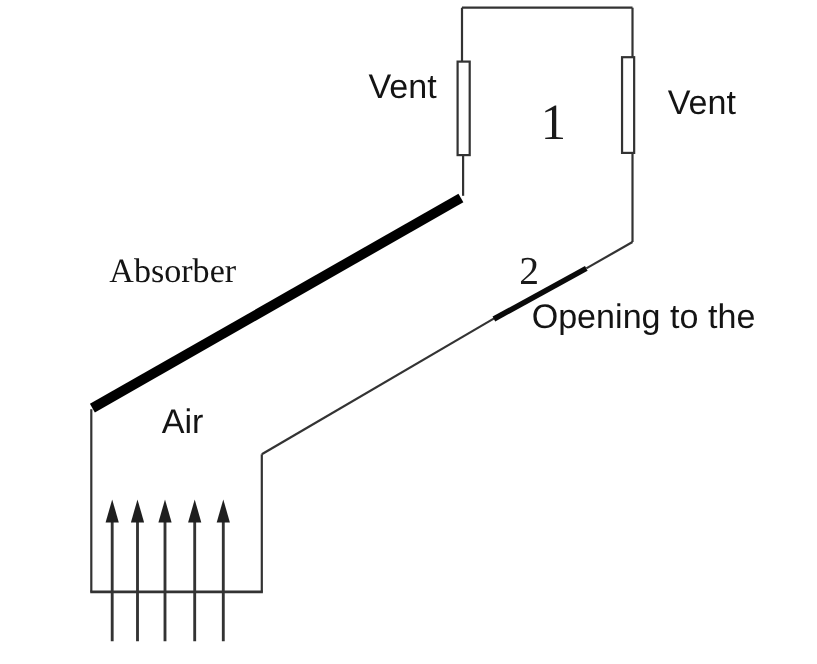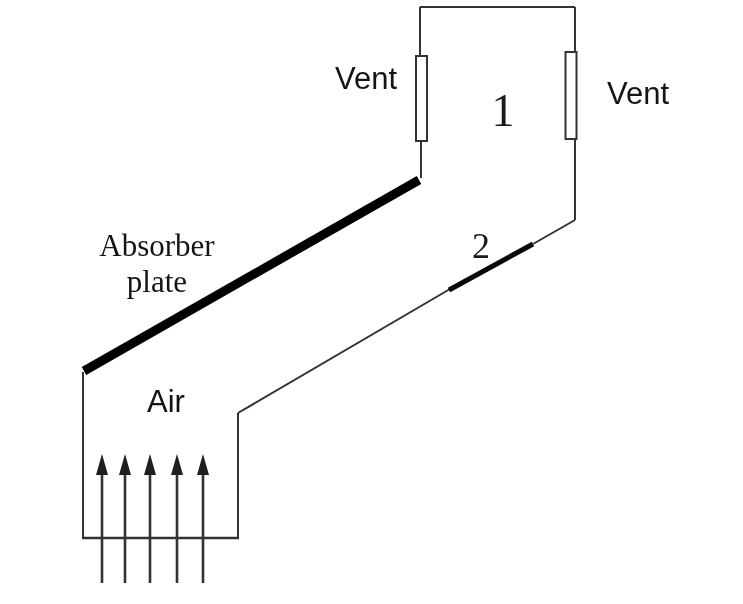--- a/index.html
+++ b/index.html
@@ -94,21 +94,21 @@
   <div class="label" style="left:366px; top:61px;">Vent</div>
 
   <div class="label" style="left:638px; top:76px;">Vent</div>
 
   <div class="num num-1" style="left:503px; top:88px;">1</div>
 
   <div class="num num-2" style="left:481px; top:228px;">2</div>
 
   <div class="label" style="left:157px; top:228px;font-family:Liberation Serif, serif;">
     <div>Absorber</div>
-    <div>plate</div>
   </div>
 
-  <div class="label" style="left:166px; top:384px;">Air</div>
+  <div class="label" style="left:166px; top:366px;">Air</div>
 
   <div class="label" style="left:585px; top:270px;">
+    <div>Opening to the</div>
   </div>
 
 </div>
 
 </body></html>

